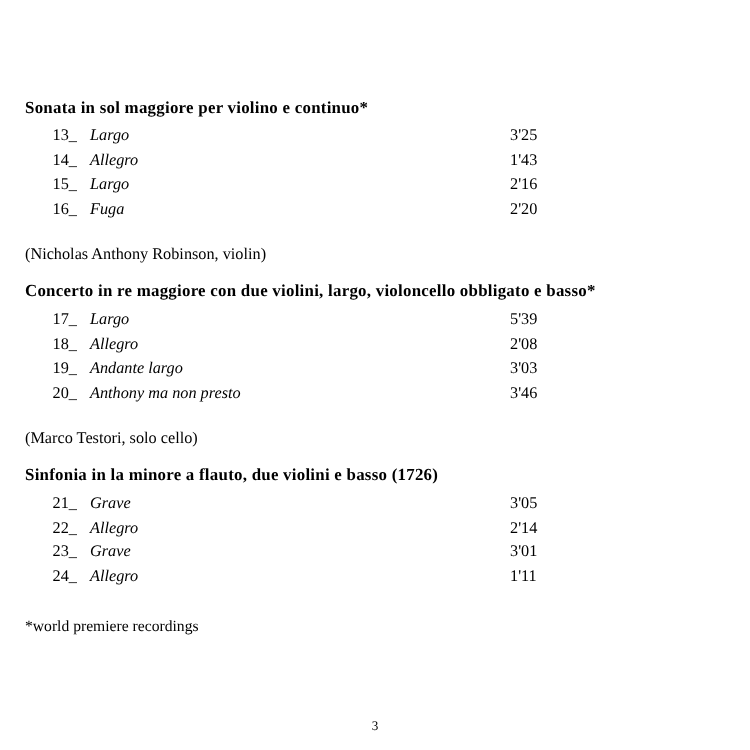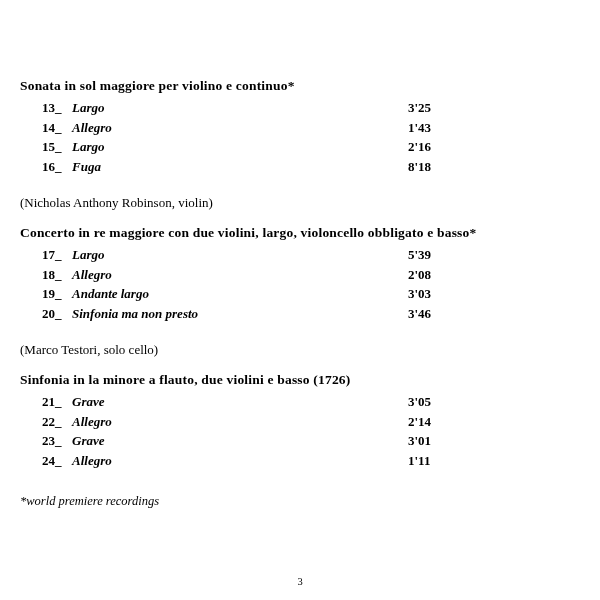--- a/index.html
+++ b/index.html
@@ -34,21 +34,20 @@
     font-size: 13.5px;
     font-weight: bold;
     letter-spacing: 0.2px;
     margin-bottom: 6px;
     white-space: nowrap;
   }
   .track {
     position: relative;
     height: 19.5px;
     font-size: 13px;
-    font-weight: bold;
   }
   .track-num {
     position: absolute;
     left: 22px;
     top: 0;
     font-style: normal;
   }
   .track-title {
     position: absolute;
     left: 52px;
@@ -77,21 +76,20 @@
     left: 0;
     top: 0;
   }
   .total-time {
     position: absolute;
     left: 388px;
     top: 0;
   }
   .footnote {
     font-size: 12.5px;
-    font-style: italic;
     margin-top: 22px;
   }
   .page-number {
     position: absolute;
     left: 0;
     top: 576px;
     width: 600px;
     text-align: center;
     font-size: 10.5px;
   }
@@ -115,21 +113,21 @@
         <span class="track-time">1'43</span>
       </div>
       <div class="track">
         <span class="track-num">15_</span>
         <span class="track-title">Largo</span>
         <span class="track-time">2'16</span>
       </div>
       <div class="track">
         <span class="track-num">16_</span>
         <span class="track-title">Fuga</span>
-        <span class="track-time">8'18</span>
+        <span class="track-time">2'20</span>
       </div>
       <div class="performer">(Nicholas Anthony Robinson, violin)</div>
     </div>
 
     <div class="section">
       <div class="section-title">Concerto in re maggiore con due violini, largo, violoncello obbligato e basso*</div>
       <div class="track">
         <span class="track-num">17_</span>
         <span class="track-title">Largo</span>
         <span class="track-time">5'39</span>
@@ -139,21 +137,21 @@
         <span class="track-title">Allegro</span>
         <span class="track-time">2'08</span>
       </div>
       <div class="track">
         <span class="track-num">19_</span>
         <span class="track-title">Andante largo</span>
         <span class="track-time">3'03</span>
       </div>
       <div class="track">
         <span class="track-num">20_</span>
-        <span class="track-title">Sinfonia ma non presto</span>
+        <span class="track-title">Anthony ma non presto</span>
         <span class="track-time">3'46</span>
       </div>
       <div class="performer">(Marco Testori, solo cello)</div>
     </div>
 
     <div class="section">
       <div class="section-title">Sinfonia in la minore a flauto, due violini e basso (1726)</div>
       <div class="track">
         <span class="track-num">21_</span>
         <span class="track-title">Grave</span>

